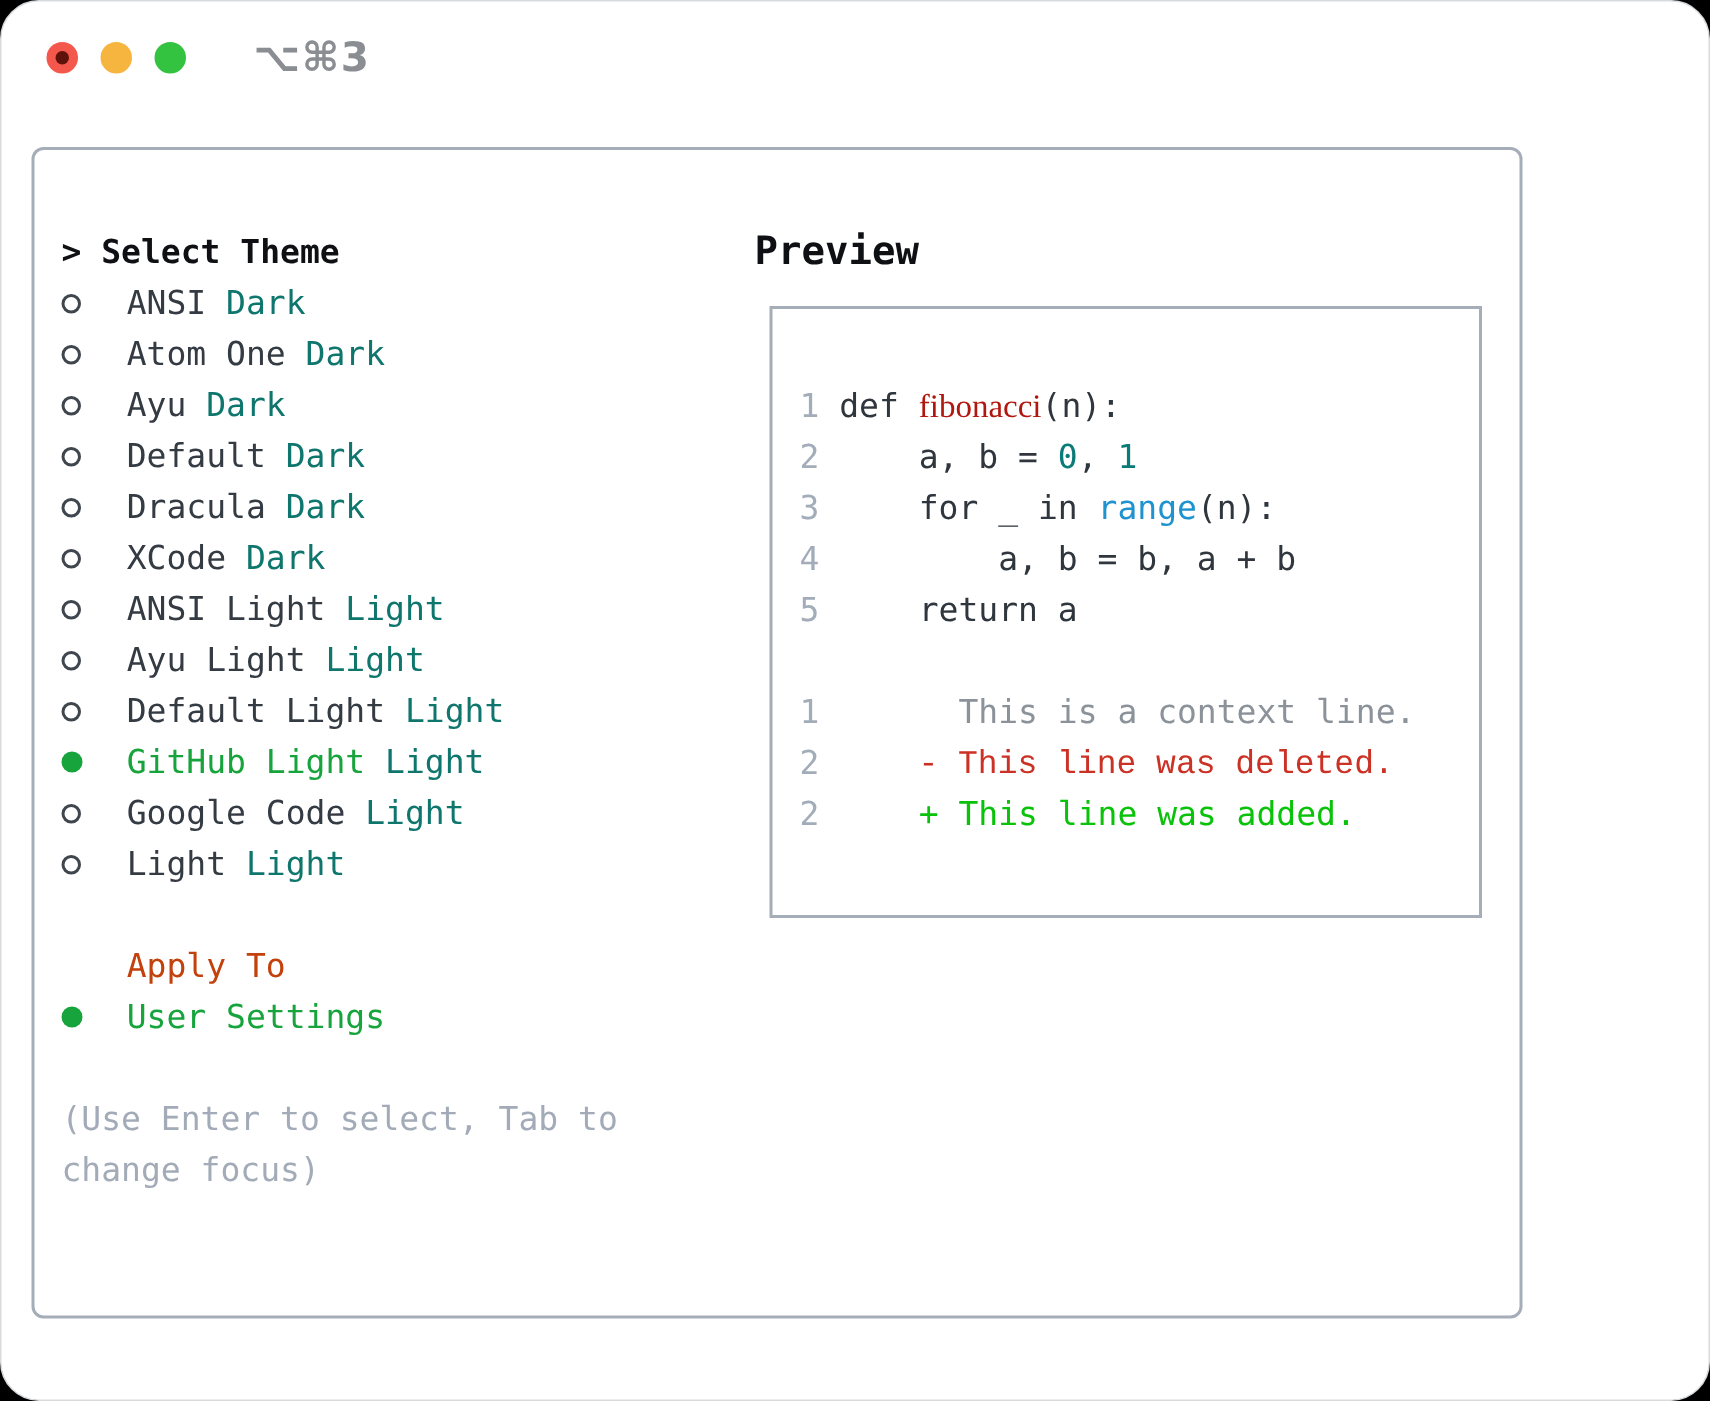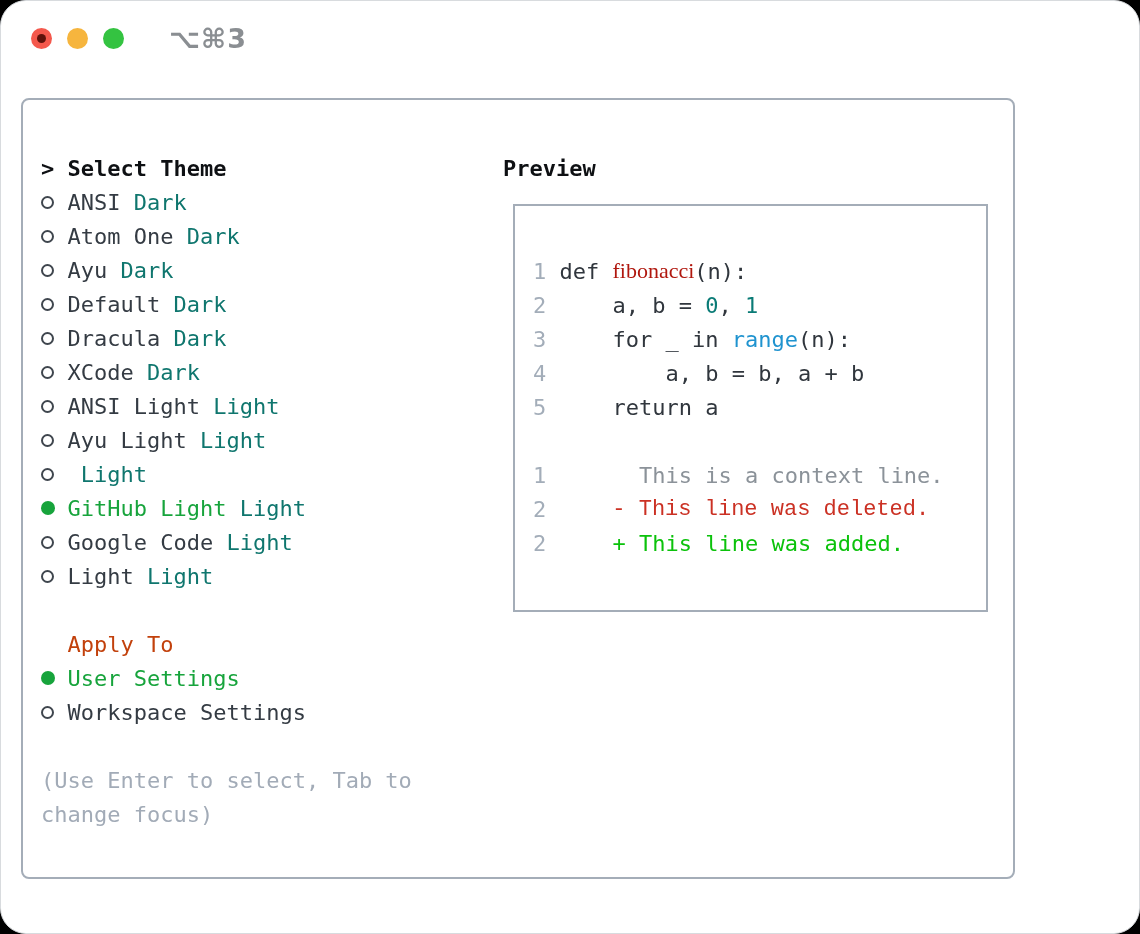--- a/index.html
+++ b/index.html
@@ -36,27 +36,27 @@
     border:2px solid #a4adb8;border-radius:8px;box-sizing:border-box;
     background:#fff;
   }
   .row{height:34px;display:flex;align-items:center;font-size:22px;white-space:pre;}
   .marker{display:inline-flex;width:26.5px;flex:0 0 26.5px;align-items:center;}
   .radio{width:13px;height:13px;border-radius:50%;border:2px solid #3f464e;box-sizing:border-box;}
   .radio.sel{border:none;background:#17a43c;width:14px;height:14px;}
   .prompt{font-weight:bold;color:#0e1013;}
   .hdr{font-weight:bold;color:#0e1013;}
   .leftcol{position:absolute;left:18px;top:51px;width:455px;}
-  .t-name{color:#343b43;}
+  .t-name{color:#343b43;margin-left:17px;}
   .t-name.green{color:#17a43c;}
   .t-var{color:#0f766e;margin-left:13.25px;}
   .foot{color:#a2abb7;}
   
   .preview-hdr{position:absolute;left:480px;top:51px;height:34px;display:flex;align-items:center;
-    font-size:22px;font-weight:bold;color:#0e1013;}
+    font-size:26px;font-weight:bold;color:#0e1013;}
   .pbox{
     position:absolute;left:490px;top:104px;width:475px;height:408px;
     border:2px solid #a4adb8;box-sizing:border-box;background:#fff;
   }
   .codelines{position:absolute;left:18px;top:48px;}
   .lnum{display:inline-block;width:26.5px;flex:0 0 26.5px;color:#a3adb9;}
   .c-code{color:#30363d;}
   .c-func{color:#b0170e;font-family:Liberation Serif, serif;}
   .c-builtin{color:#1f93cf;}
   .c-num{color:#0a7b76;}
@@ -90,36 +90,35 @@
 
       <div id="theme-list">
           <div class="row"><span class="marker"><span class="radio"></span></span><span class="t-name">ANSI</span><span class="t-var">Dark</span></div>
           <div class="row"><span class="marker"><span class="radio"></span></span><span class="t-name">Atom One</span><span class="t-var">Dark</span></div>
           <div class="row"><span class="marker"><span class="radio"></span></span><span class="t-name">Ayu</span><span class="t-var">Dark</span></div>
           <div class="row"><span class="marker"><span class="radio"></span></span><span class="t-name">Default</span><span class="t-var">Dark</span></div>
           <div class="row"><span class="marker"><span class="radio"></span></span><span class="t-name">Dracula</span><span class="t-var">Dark</span></div>
           <div class="row"><span class="marker"><span class="radio"></span></span><span class="t-name">XCode</span><span class="t-var">Dark</span></div>
           <div class="row"><span class="marker"><span class="radio"></span></span><span class="t-name">ANSI Light</span><span class="t-var">Light</span></div>
           <div class="row"><span class="marker"><span class="radio"></span></span><span class="t-name">Ayu Light</span><span class="t-var">Light</span></div>
-          <div class="row"><span class="marker"><span class="radio"></span></span><span class="t-var">Light</span></div>
+          <div class="row"><span class="marker"><span class="radio"></span></span><span class="t-name">Default Light</span><span class="t-var">Light</span></div>
           <div class="row"><span class="marker"><span class="radio sel"></span></span><span class="t-name green">GitHub Light</span><span class="t-var">Light</span></div>
           <div class="row"><span class="marker"><span class="radio"></span></span><span class="t-name">Google Code</span><span class="t-var">Light</span></div>
           <div class="row"><span class="marker"><span class="radio"></span></span><span class="t-name">Light</span><span class="t-var">Light</span></div>
         </div>
 
       <div class="row"></div>
 
       <div class="row">
         <span class="marker"></span>
         <span class="t-name" style="color:#c2410c;">Apply To</span>
       </div>
 
       <div id="apply-list">
           <div class="row"><span class="marker"><span class="radio sel"></span></span><span class="t-name green">User Settings</span></div>
-          <div class="row"><span class="marker"><span class="radio"></span></span><span class="t-name">Workspace Settings</span></div>
         </div>
 
       <div class="row"></div>
 
       <div class="row foot">(Use Enter to select, Tab to</div>
       <div class="row foot">change focus)</div>
     </div>
 
     <div class="preview-hdr">Preview</div>
 

